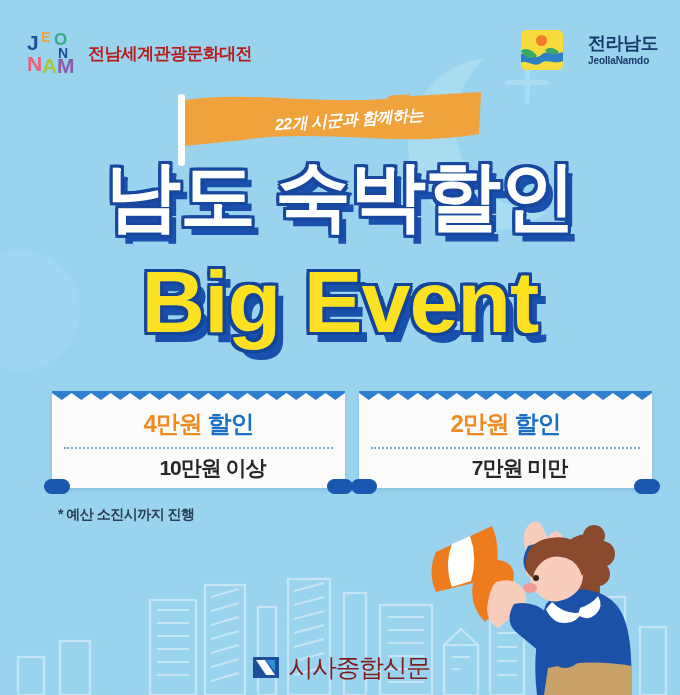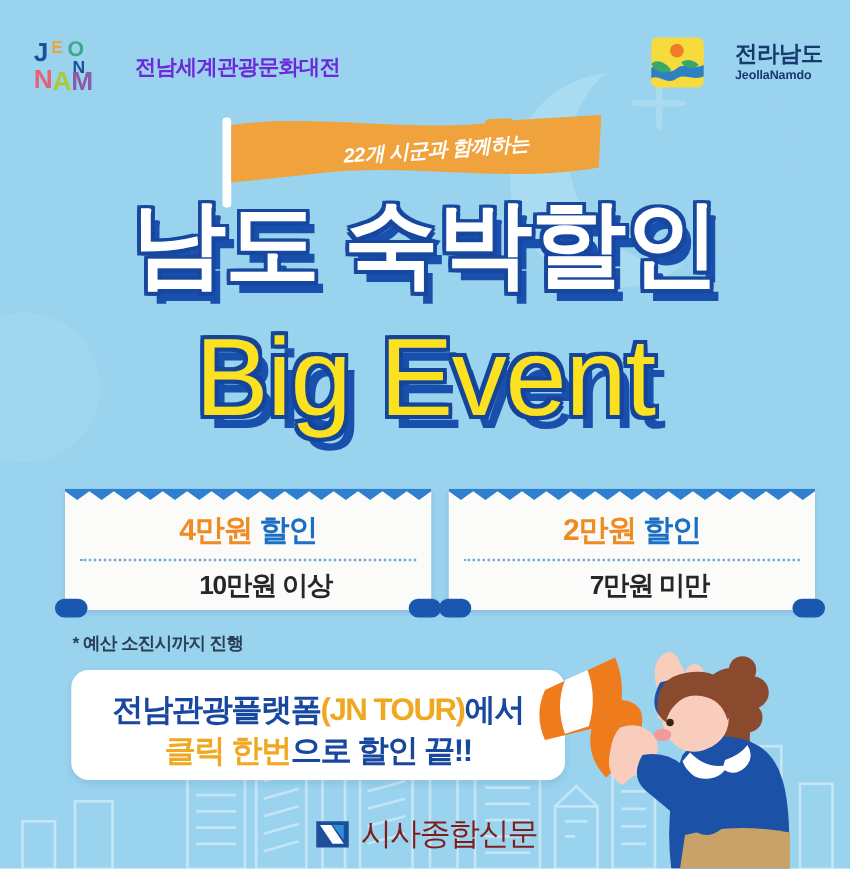--- a/index.html
+++ b/index.html
@@ -117,24 +117,23 @@
   .jn-text .yr {
     font-size: 12px;
     font-weight: 800;
     color: #1a3f7a;
     letter-spacing: .4px;
     line-height: 1.25;
   }
   .jn-text .ko {
     font-size: 17px;
     font-weight: 800;
-    color: #6d28d9;
+    color: #b91c1c;
     letter-spacing: -.6px;
     line-height: 1.25;
-    margin-left: 20px;
   }
 
   .jnd-logo {
     position: absolute;
     right: 22px; top: 30px;
     display: flex;
     align-items: center;
     gap: 25px;
   }
   .jnd-mark {
@@ -216,21 +215,21 @@
       3px 0 0 #17479e, -3px 0 0 #17479e, 0 3px 0 #17479e, 0 -3px 0 #17479e,
       3px 3px 0 #17479e, -3px 3px 0 #17479e, 3px -3px 0 #17479e, -3px -3px 0 #17479e,
       7px 9px 0 #1a50ad;
   }
   .title-en {
     position: absolute;
     left: 0; top: 258px;
     width: 680px;
     text-align: center;
     font-size: 88px;
-    font-weight: 400;
+    font-weight: 700;
     letter-spacing: -1px;
     color: #fbe11f;
     line-height: 1;
     white-space: nowrap;
     text-shadow:
       3px 0 0 #14459b, -3px 0 0 #14459b, 0 3px 0 #14459b, 0 -3px 0 #14459b,
       3px 3px 0 #14459b, -3px 3px 0 #14459b, 3px -3px 0 #14459b, -3px -3px 0 #14459b,
       8px 10px 0 #1a50ad;
   }
 
@@ -455,28 +454,20 @@
       <div class="card-div"></div>
       <div class="card-bot">7만원 미만</div>
       <div class="card-tab left"></div>
       <div class="card-tab right"></div>
     </div>
 
   </div>
 
   <div class="note">* 예산 소진시까지 진행</div>
 
-  <div class="callout">
-    <div class="callout-line l1">
-      <span class="c-blue">전남관광플랫폼</span><span class="c-orange">(JN TOUR)</span><span class="c-blue">에서</span>
-    </div>
-    <div class="callout-line l2">
-      <span class="c-orange">클릭 한번</span><span class="c-blue">으로 할인 끝!!</span>
-    </div>
-  </div>
 
   <svg class="person" width="250" height="199" viewBox="0 0 250 199">
 
     <path d="M96 56 q-6 -20 4 -28 q7 -6 12 2 l6 12 q4 -9 11 -6 q6 3 3 12 l-5 14 q8 -4 12 2 q4 6 -3 12 l-18 14 -22 -12 z" fill="#f9cdbb"></path>
     <path d="M98 50 q16 -6 30 4 l22 22 q10 10 2 22 q-9 12 -22 3 l-30 -22 q-12 -10 -2 -29 z" fill="#1c51a8"></path>
 
     <path d="M140 44 q16 -12 30 2 q12 12 4 28 q-5 12 -4 24 l-30 8 q-12 -28 0 -62 z" fill="#8a4a2e"></path>
 
     <path d="M116 108 q16 -18 42 -14 q30 5 38 34 q7 23 5 71 l-94 0 q-6 -50 9 -91 z" fill="#1c51a8"></path>
 

